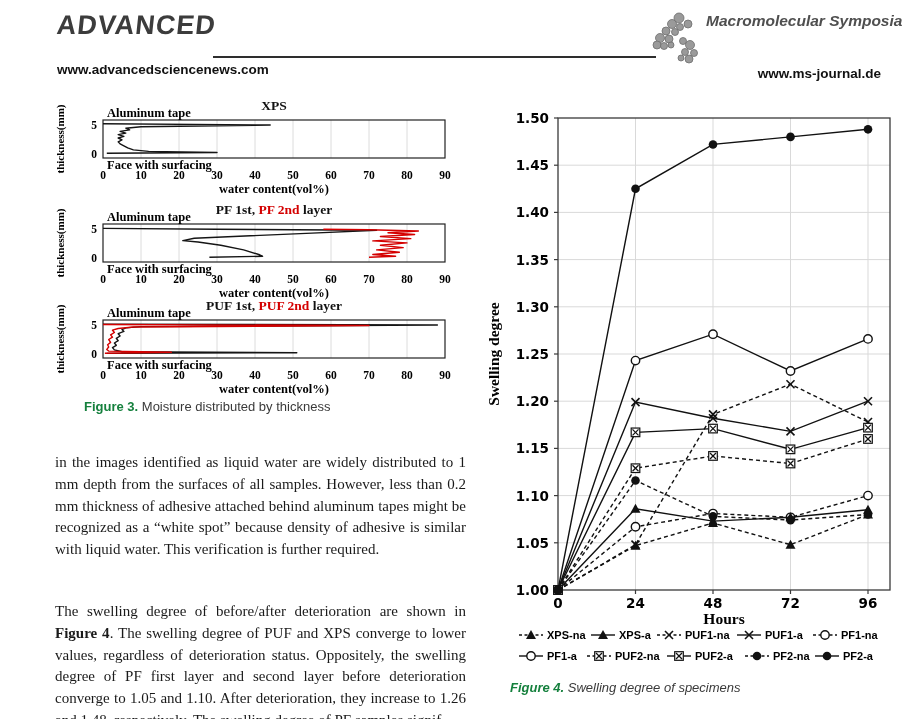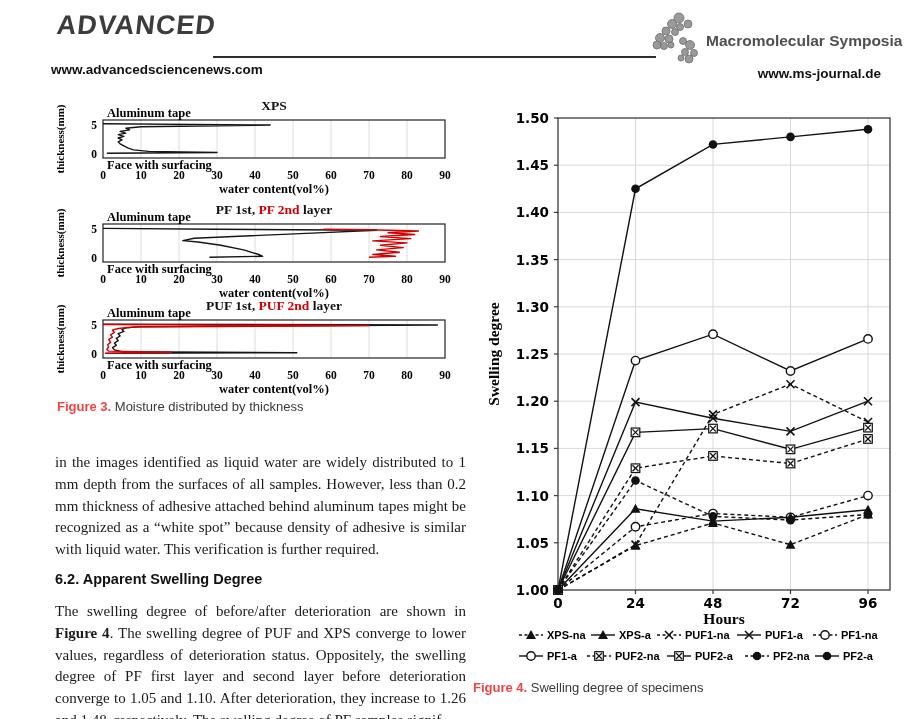--- a/index.html
+++ b/index.html
@@ -11,34 +11,34 @@
          color:#3c3c3c;letter-spacing:1px;transform:skewX(-6deg);}
   #logo2{font-family:"Liberation Sans",sans-serif;font-weight:bold;font-size:19px;line-height:20px;
          color:#4e4e4e;letter-spacing:2.2px;}
   .url{font-family:"Liberation Sans",sans-serif;font-weight:bold;font-size:13.5px;color:#111;}
   #journal-name{font-family:"Liberation Sans",sans-serif;font-weight:bold;font-size:15.5px;color:#4f4f4f;}
   #header-rule{height:2px;background:#2e2e2e;}
   
   .para{font-size:15px;line-height:21.8px;text-align:justify;}
   .section-heading{font-family:"Liberation Sans",sans-serif;font-weight:bold;font-size:14.5px;color:#111;}
   .caption{font-family:"Liberation Sans",sans-serif;font-size:13px;color:#3a3a3a;}
-  .caption b{color:#ef4444;}
+  .caption b{color:#15803d;margin-left:27px;}
   .footnote{font-family:"Liberation Sans",sans-serif;font-weight:bold;font-size:12px;color:#111;}
   svg text{user-select:none;}
 </style>
 </head>
 <body>
 
 <div id="page">
 
   <div class="abs" style="left:57px;top:13px;">
     <div id="logo1">ADVANCED</div>
   </div>
   <div id="header-rule" class="abs" style="left:213px;top:56px;width:443px;"></div>
-  <div class="abs url" style="left:51px;top:62px;text-align:right;">www.advancedsciencenews.com</div>
+  <div class="abs url" style="left:57px;top:62px;text-align:right;">www.advancedsciencenews.com</div>
 
   <svg class="abs" style="left:649px;top:11px;" width="52" height="54" viewBox="0 0 52 54">
     <g fill="#9a9a9a" stroke="#6d6d6d" stroke-width="0.8">
       <circle cx="30" cy="7" r="5"></circle>
         <circle cx="39" cy="13" r="4"></circle>
         <circle cx="23" cy="13" r="4.5"></circle>
       <circle cx="31" cy="16" r="3.5"></circle>
         <circle cx="17" cy="20" r="4"></circle>
         <circle cx="26" cy="21" r="3.5"></circle>
       <circle cx="11" cy="27" r="4.5"></circle>
@@ -47,21 +47,21 @@
       <circle cx="15" cy="35" r="3.5"></circle>
         <circle cx="22" cy="34" r="3"></circle>
         <circle cx="34" cy="30" r="3.5"></circle>
       <circle cx="41" cy="34" r="4.5"></circle>
         <circle cx="36" cy="41" r="3.5"></circle>
         <circle cx="45" cy="42" r="3.5"></circle>
       <circle cx="40" cy="48" r="4"></circle>
         <circle cx="32" cy="47" r="3"></circle>
     </g>
   </svg>
-  <div class="abs" id="journal-name" style="left:706px;top:32px;">Macromolecular Symposia</div>
+  <div class="abs" id="journal-name" style="left:706px;top:12px;font-style:italic;">Macromolecular Symposia</div>
   <div class="abs url" style="top:66px;right:30px;">www.ms-journal.de</div>
 
   <svg class="abs" style="left:55px;top:98px;" width="410" height="98" viewBox="0 0 410 98">
       <g>
         <line x1="86" y1="22" x2="86" y2="60" stroke="#dcdcdc" stroke-width="1"></line>
         <line x1="124" y1="22" x2="124" y2="60" stroke="#dcdcdc" stroke-width="1"></line>
         <line x1="162" y1="22" x2="162" y2="60" stroke="#dcdcdc" stroke-width="1"></line>
         <line x1="200" y1="22" x2="200" y2="60" stroke="#dcdcdc" stroke-width="1"></line>
         <line x1="238" y1="22" x2="238" y2="60" stroke="#dcdcdc" stroke-width="1"></line>
         <line x1="276" y1="22" x2="276" y2="60" stroke="#dcdcdc" stroke-width="1"></line>
@@ -152,21 +152,20 @@
         <path d="M48.0 26.5 L314.0 27.5 L78.4 29.0 L63.2 30.5 L57.5 32.2 L59.4 34.5 L55.6 36.9 L57.5 39.2 L53.7 41.5 L55.6 44.4 L52.6 46.7 L53.7 49.0 L51.8 51.4 L53.7 53.1 L116.4 54.3 L49.9 55.3" fill="none" stroke="#d40000" stroke-width="1.4" stroke-linejoin="round"></path>
       </g>
     </svg>
 
   <div class="abs caption" style="left:57px;top:399px;width:402px;">
     <b>Figure 3.</b>
     <span>Moisture distributed by thickness</span>
   </div>
 
   <div class="abs para" style="left:55px;top:452px;width:411px;">in the images identified as liquid water are widely distributed to 1 mm depth from the surfaces of all samples. However, less than 0.2 mm thickness of adhesive attached behind aluminum tapes might be recognized as a “white spot” because density of adhesive is similar with liquid water. This verification is further required.</div>
-  <div class="abs section-heading" style="left:55px;top:571px;">6.2. Apparent Swelling Degree</div>
   <div class="abs para" style="left:55px;top:601px;width:411px;"><span>The swelling degree of before/after deterioration are shown in </span><b>Figure 4</b><span>. The swelling degree of PUF and XPS converge to lower values, regardless of deterioration status. Oppositely, the swelling degree of PF first layer and second layer before deterioration converge to 1.05 and 1.10. After deterioration, they increase to 1.26 and 1.48, respectively. The swelling degree of PF samples signif-</span></div>
 
   <svg class="abs" style="left:483px;top:103px;" width="428" height="560" viewBox="0 0 428 560">
       <g>
         <line x1="75" y1="439.79999999999995" x2="407" y2="439.79999999999995" stroke="#d9d9d9" stroke-width="1"></line>
         <line x1="75" y1="392.5999999999999" x2="407" y2="392.5999999999999" stroke="#d9d9d9" stroke-width="1"></line>
         <line x1="75" y1="345.4000000000001" x2="407" y2="345.4000000000001" stroke="#d9d9d9" stroke-width="1"></line>
         <line x1="75" y1="298.20000000000005" x2="407" y2="298.20000000000005" stroke="#d9d9d9" stroke-width="1"></line>
         <line x1="75" y1="251" x2="407" y2="251" stroke="#d9d9d9" stroke-width="1"></line>
         <line x1="75" y1="203.79999999999995" x2="407" y2="203.79999999999995" stroke="#d9d9d9" stroke-width="1"></line>
@@ -374,18 +373,18 @@
           <text x="290" y="557" font-family="&quot;Liberation Sans&quot;,sans-serif" font-size="11" font-weight="bold">PF2-na</text>
         </g>
         <g>
           <line x1="332" y1="553" x2="356" y2="553" stroke="#111" stroke-width="1.4"></line>
           <circle cx="344" cy="553" r="4.3" fill="#111"></circle>
           <text x="360" y="557" font-family="&quot;Liberation Sans&quot;,sans-serif" font-size="11" font-weight="bold">PF2-a</text>
         </g>
       </g>
     </svg>
 
-  <div class="abs caption" style="left:473px;top:680px;width:420px;">
+  <div class="abs caption" style="left:483px;top:680px;width:420px;font-style:italic;">
     <b>Figure 4.</b>
     <span>Swelling degree of specimens</span>
   </div>
 
 </div>
 
 </body></html>

